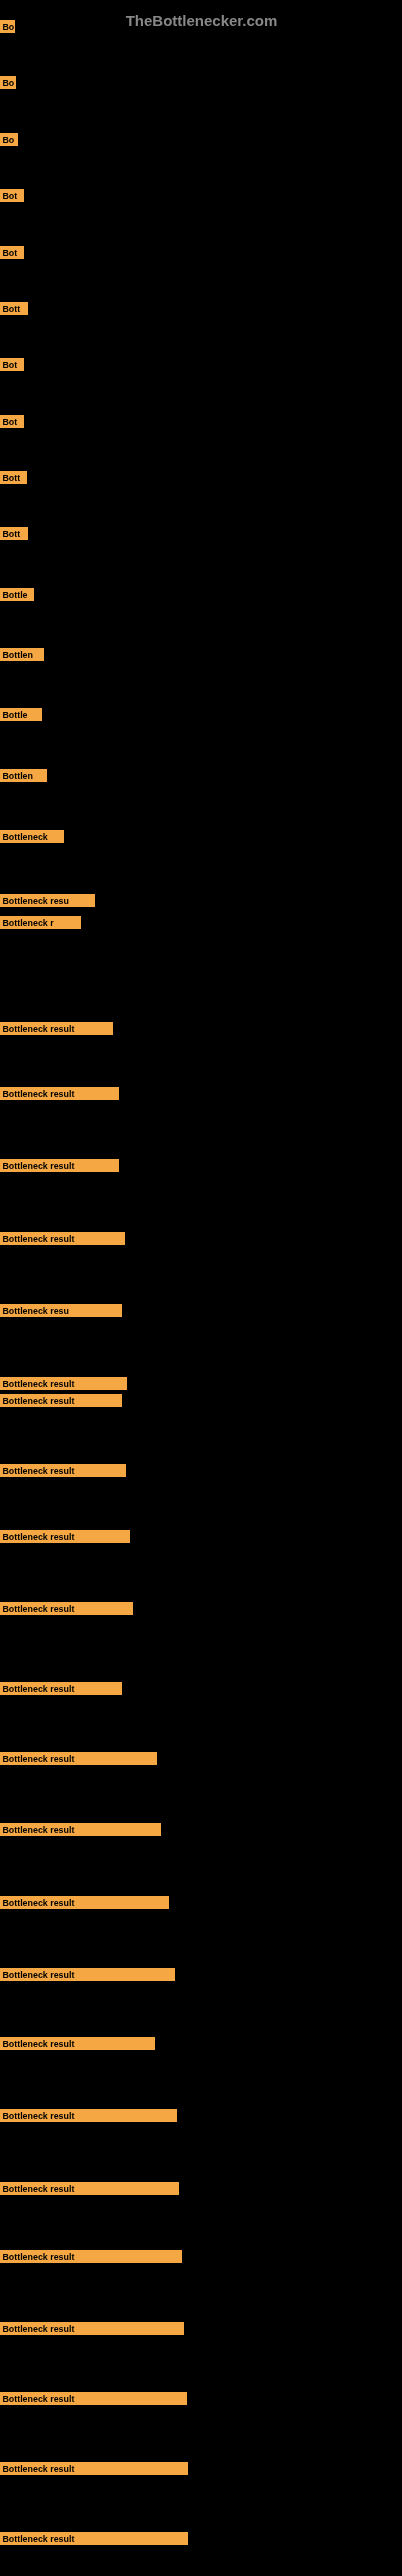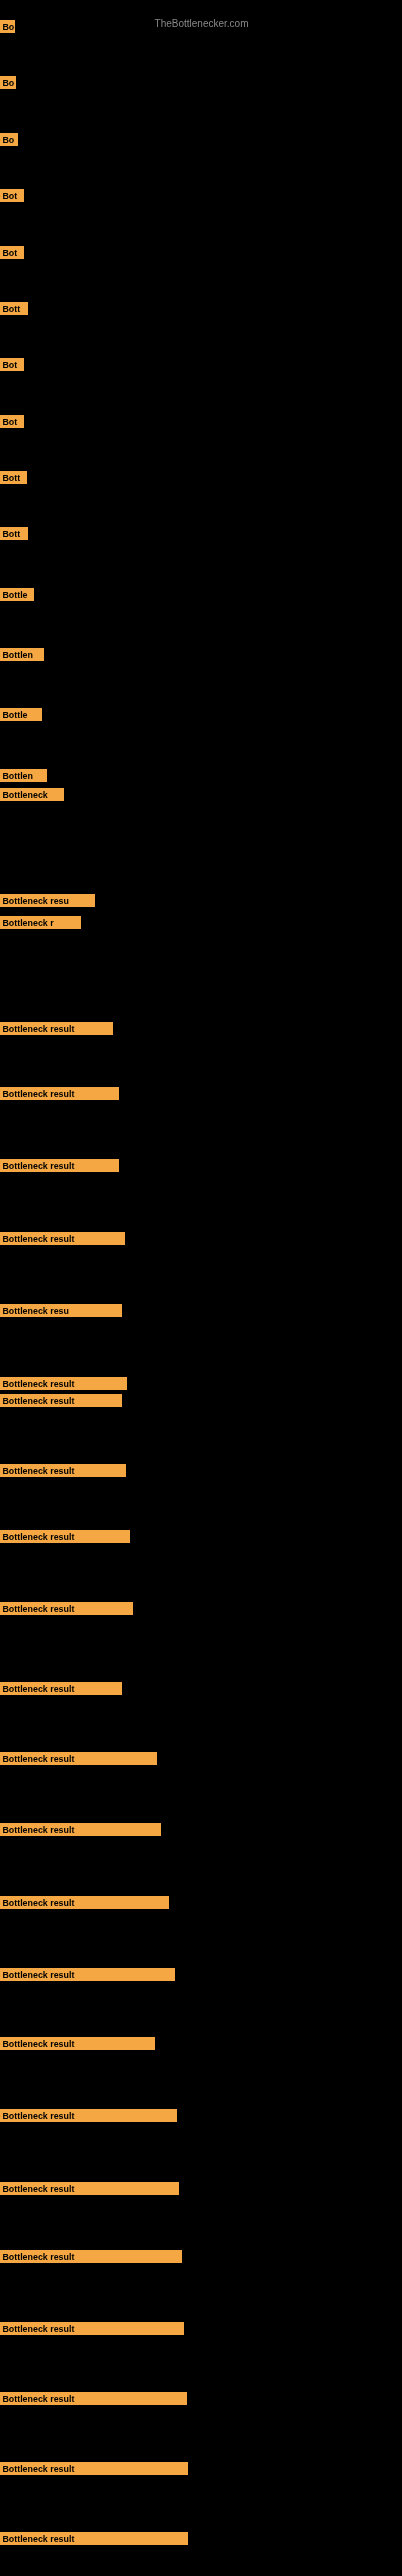--- a/index.html
+++ b/index.html
@@ -9,26 +9,27 @@
     }
     body {
       width: 403px;
       min-height: 2576px;
       background-color: #000000;
       font-family: Arial, sans-serif;
       position: relative;
     }
     .site-title {
       position: absolute;
-      top: 18px;
+      top: 12px;
       left: 50%;
       transform: translateX(-50%);
       color: #888888;
-      font-size: 10px;
+      font-size: 15px;
       white-space: nowrap;
+      font-weight: bold;
     }
     .bar-container {
       position: absolute;
       left: 0;
     }
     .bar-label {
       display: inline-block;
       background-color: #F4A742;
       color: #000000;
       font-size: 8.9px;
@@ -51,21 +52,21 @@
     <div class="bar-container" style="top: 246px;"><span class="bar-label" style="width: 24px; min-width: 24px; max-width: 24px;">Bot</span></div>
     <div class="bar-container" style="top: 302px;"><span class="bar-label" style="width: 28px; min-width: 28px; max-width: 28px;">Bott</span></div>
     <div class="bar-container" style="top: 358px;"><span class="bar-label" style="width: 24px; min-width: 24px; max-width: 24px;">Bot</span></div>
     <div class="bar-container" style="top: 415px;"><span class="bar-label" style="width: 24px; min-width: 24px; max-width: 24px;">Bot</span></div>
     <div class="bar-container" style="top: 471px;"><span class="bar-label" style="width: 26.6px; min-width: 26.6px; max-width: 26.6px;">Bott</span></div>
     <div class="bar-container" style="top: 527px;"><span class="bar-label" style="width: 28px; min-width: 28px; max-width: 28px;">Bott</span></div>
     <div class="bar-container" style="top: 588px;"><span class="bar-label" style="width: 34px; min-width: 34px; max-width: 34px;">Bottle</span></div>
     <div class="bar-container" style="top: 648px;"><span class="bar-label" style="width: 44px; min-width: 44px; max-width: 44px;">Bottlen</span></div>
     <div class="bar-container" style="top: 708px;"><span class="bar-label" style="width: 42px; min-width: 42px; max-width: 42px;">Bottle</span></div>
     <div class="bar-container" style="top: 769px;"><span class="bar-label" style="width: 47px; min-width: 47px; max-width: 47px;">Bottlen</span></div>
-    <div class="bar-container" style="top: 788px;"><span class="bar-label" style="width: 64px; min-width: 64px; max-width: 64px;">Bottleneck</span></div>
+    <div class="bar-container" style="top: 830px;"><span class="bar-label" style="width: 64px; min-width: 64px; max-width: 64px;">Bottleneck</span></div>
     <div class="bar-container" style="top: 894px;"><span class="bar-label" style="width: 95px; min-width: 95px; max-width: 95px;">Bottleneck resu</span></div>
     <div class="bar-container" style="top: 916px;"><span class="bar-label" style="width: 81px; min-width: 81px; max-width: 81px;">Bottleneck r</span></div>
     <div class="bar-container" style="top: 1022px;"><span class="bar-label" style="width: 113px; min-width: 113px; max-width: 113px;">Bottleneck result</span></div>
     <div class="bar-container" style="top: 1087px;"><span class="bar-label" style="width: 119px; min-width: 119px; max-width: 119px;">Bottleneck result</span></div>
     <div class="bar-container" style="top: 1159px;"><span class="bar-label" style="width: 119px; min-width: 119px; max-width: 119px;">Bottleneck result</span></div>
     <div class="bar-container" style="top: 1232px;"><span class="bar-label" style="width: 125px; min-width: 125px; max-width: 125px;">Bottleneck result</span></div>
     <div class="bar-container" style="top: 1304px;"><span class="bar-label" style="width: 122px; min-width: 122px; max-width: 122px;">Bottleneck resu</span></div>
     <div class="bar-container" style="top: 1377px;"><span class="bar-label" style="width: 127px; min-width: 127px; max-width: 127px;">Bottleneck result</span></div>
     <div class="bar-container" style="top: 1394px;"><span class="bar-label" style="width: 122px; min-width: 122px; max-width: 122px;">Bottleneck result</span></div>
     <div class="bar-container" style="top: 1464px;"><span class="bar-label" style="width: 126px; min-width: 126px; max-width: 126px;">Bottleneck result</span></div>

